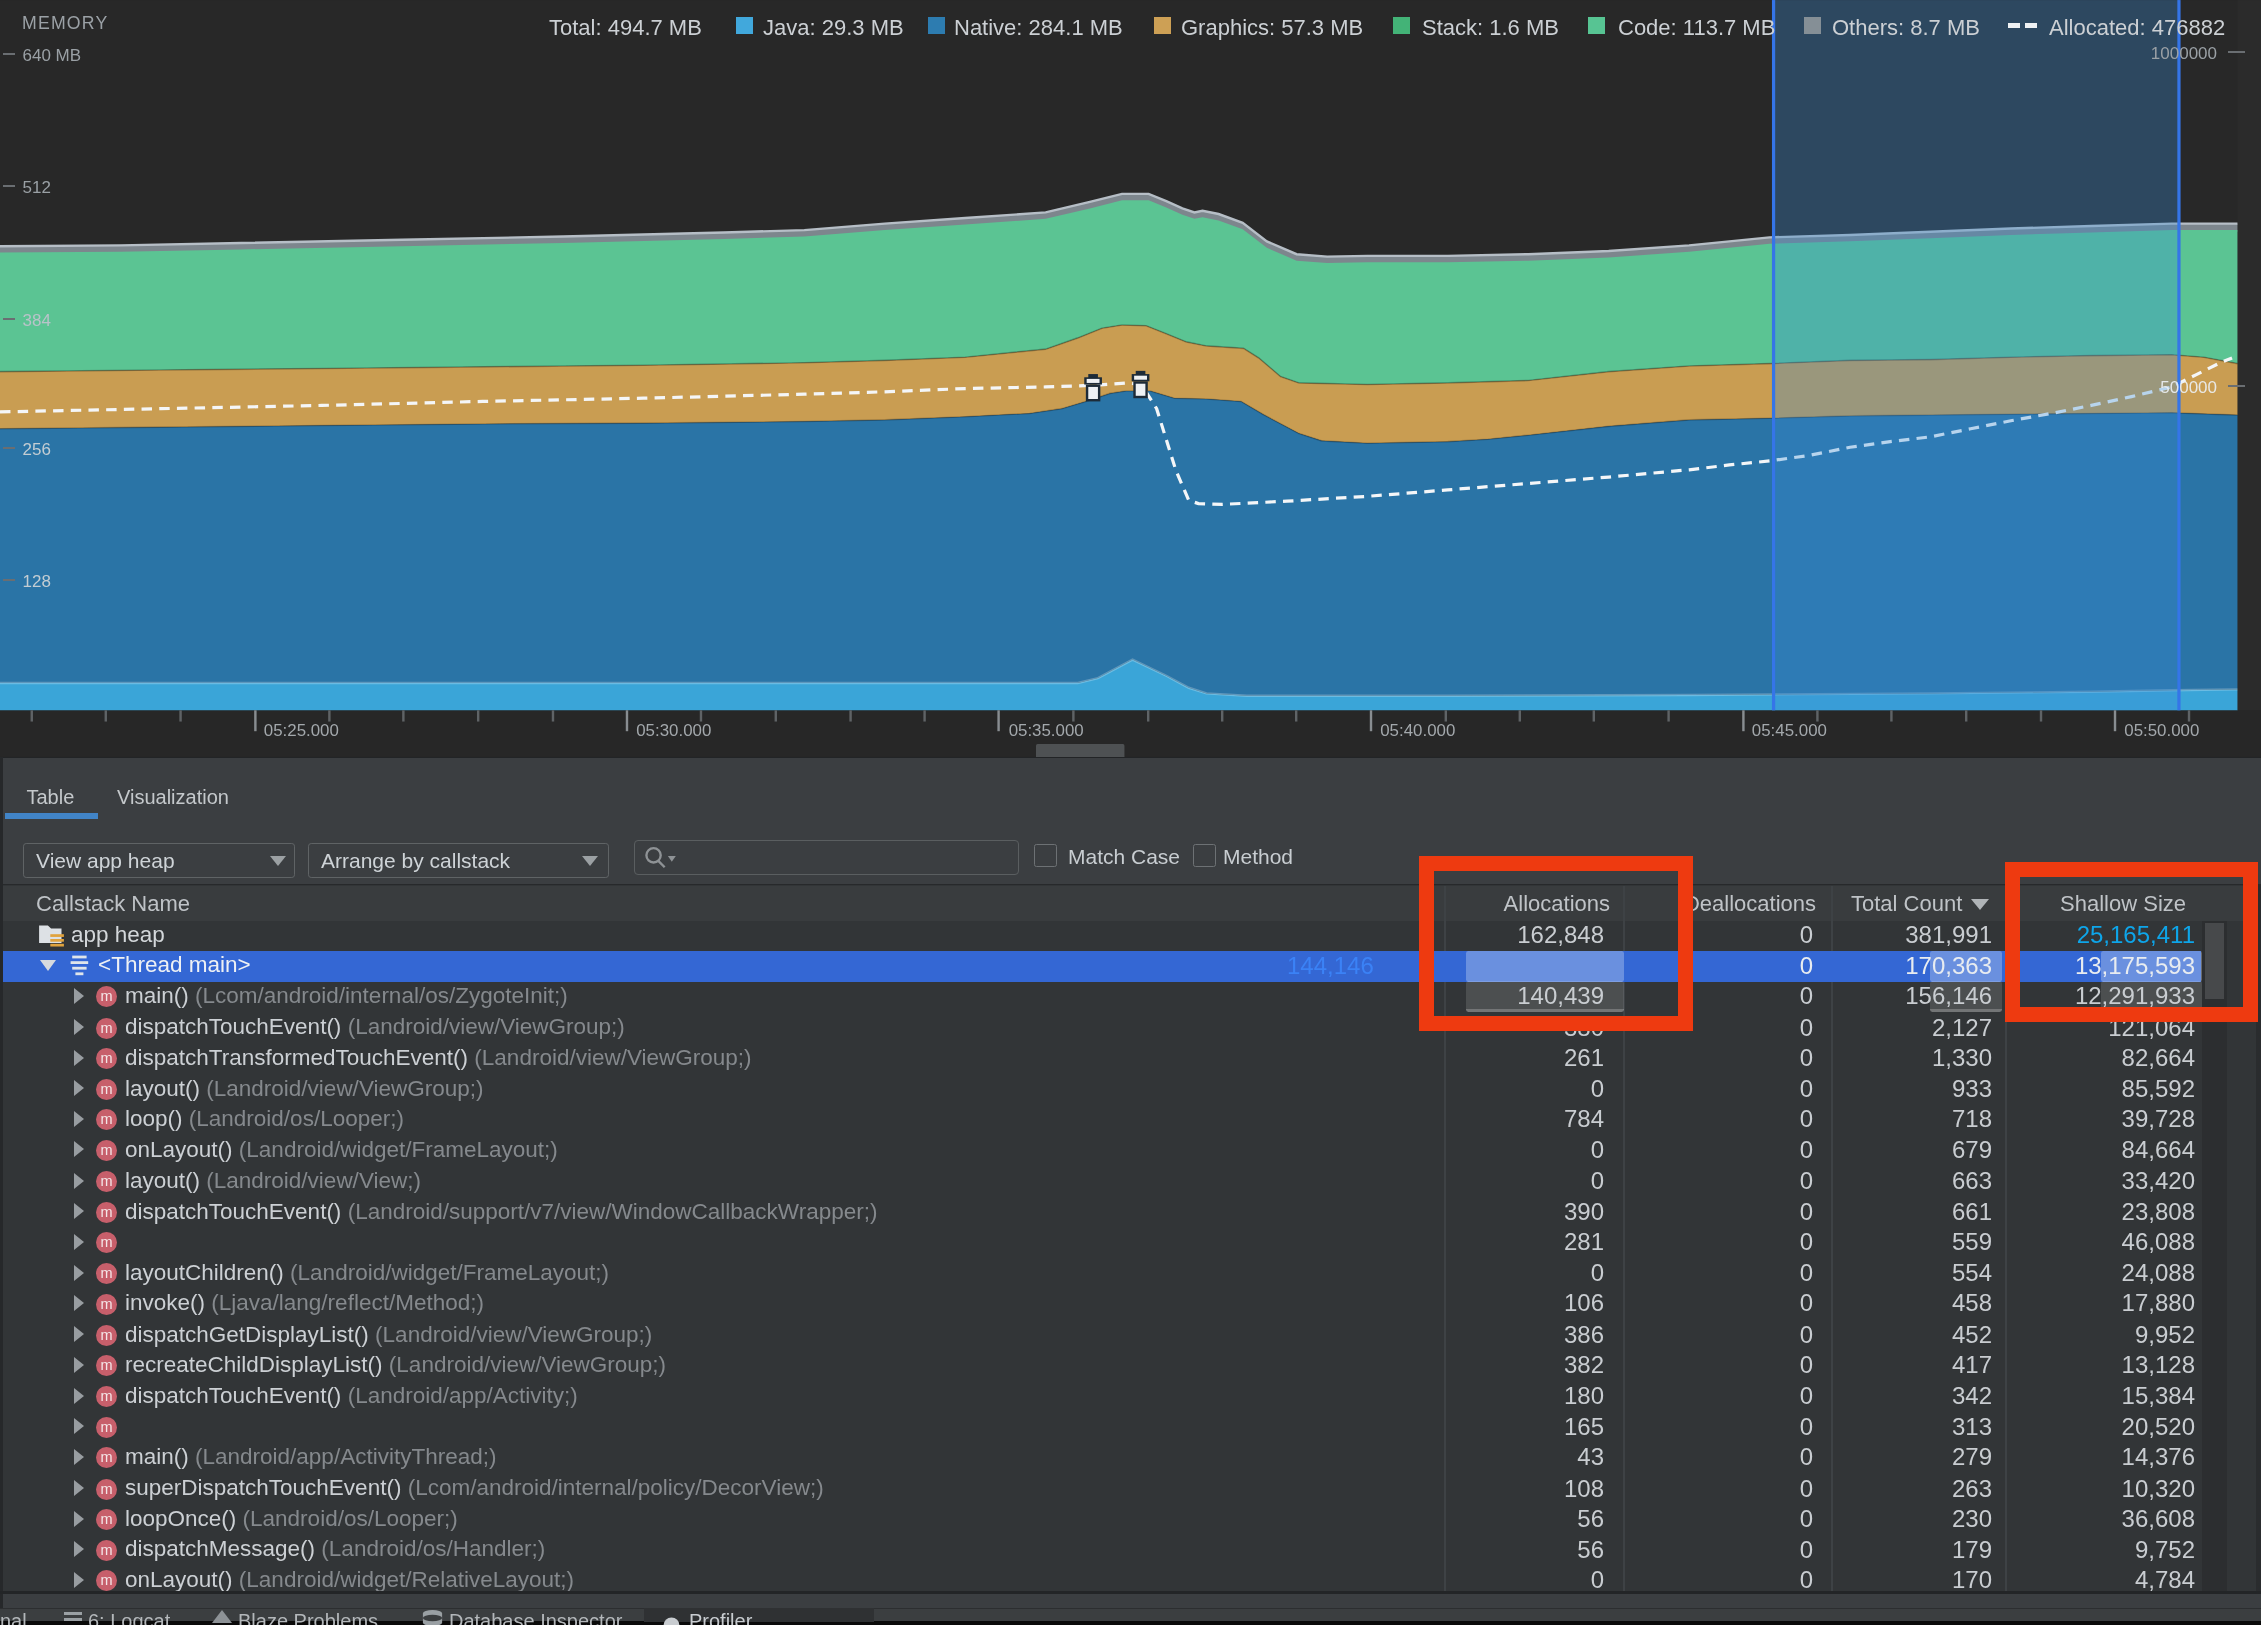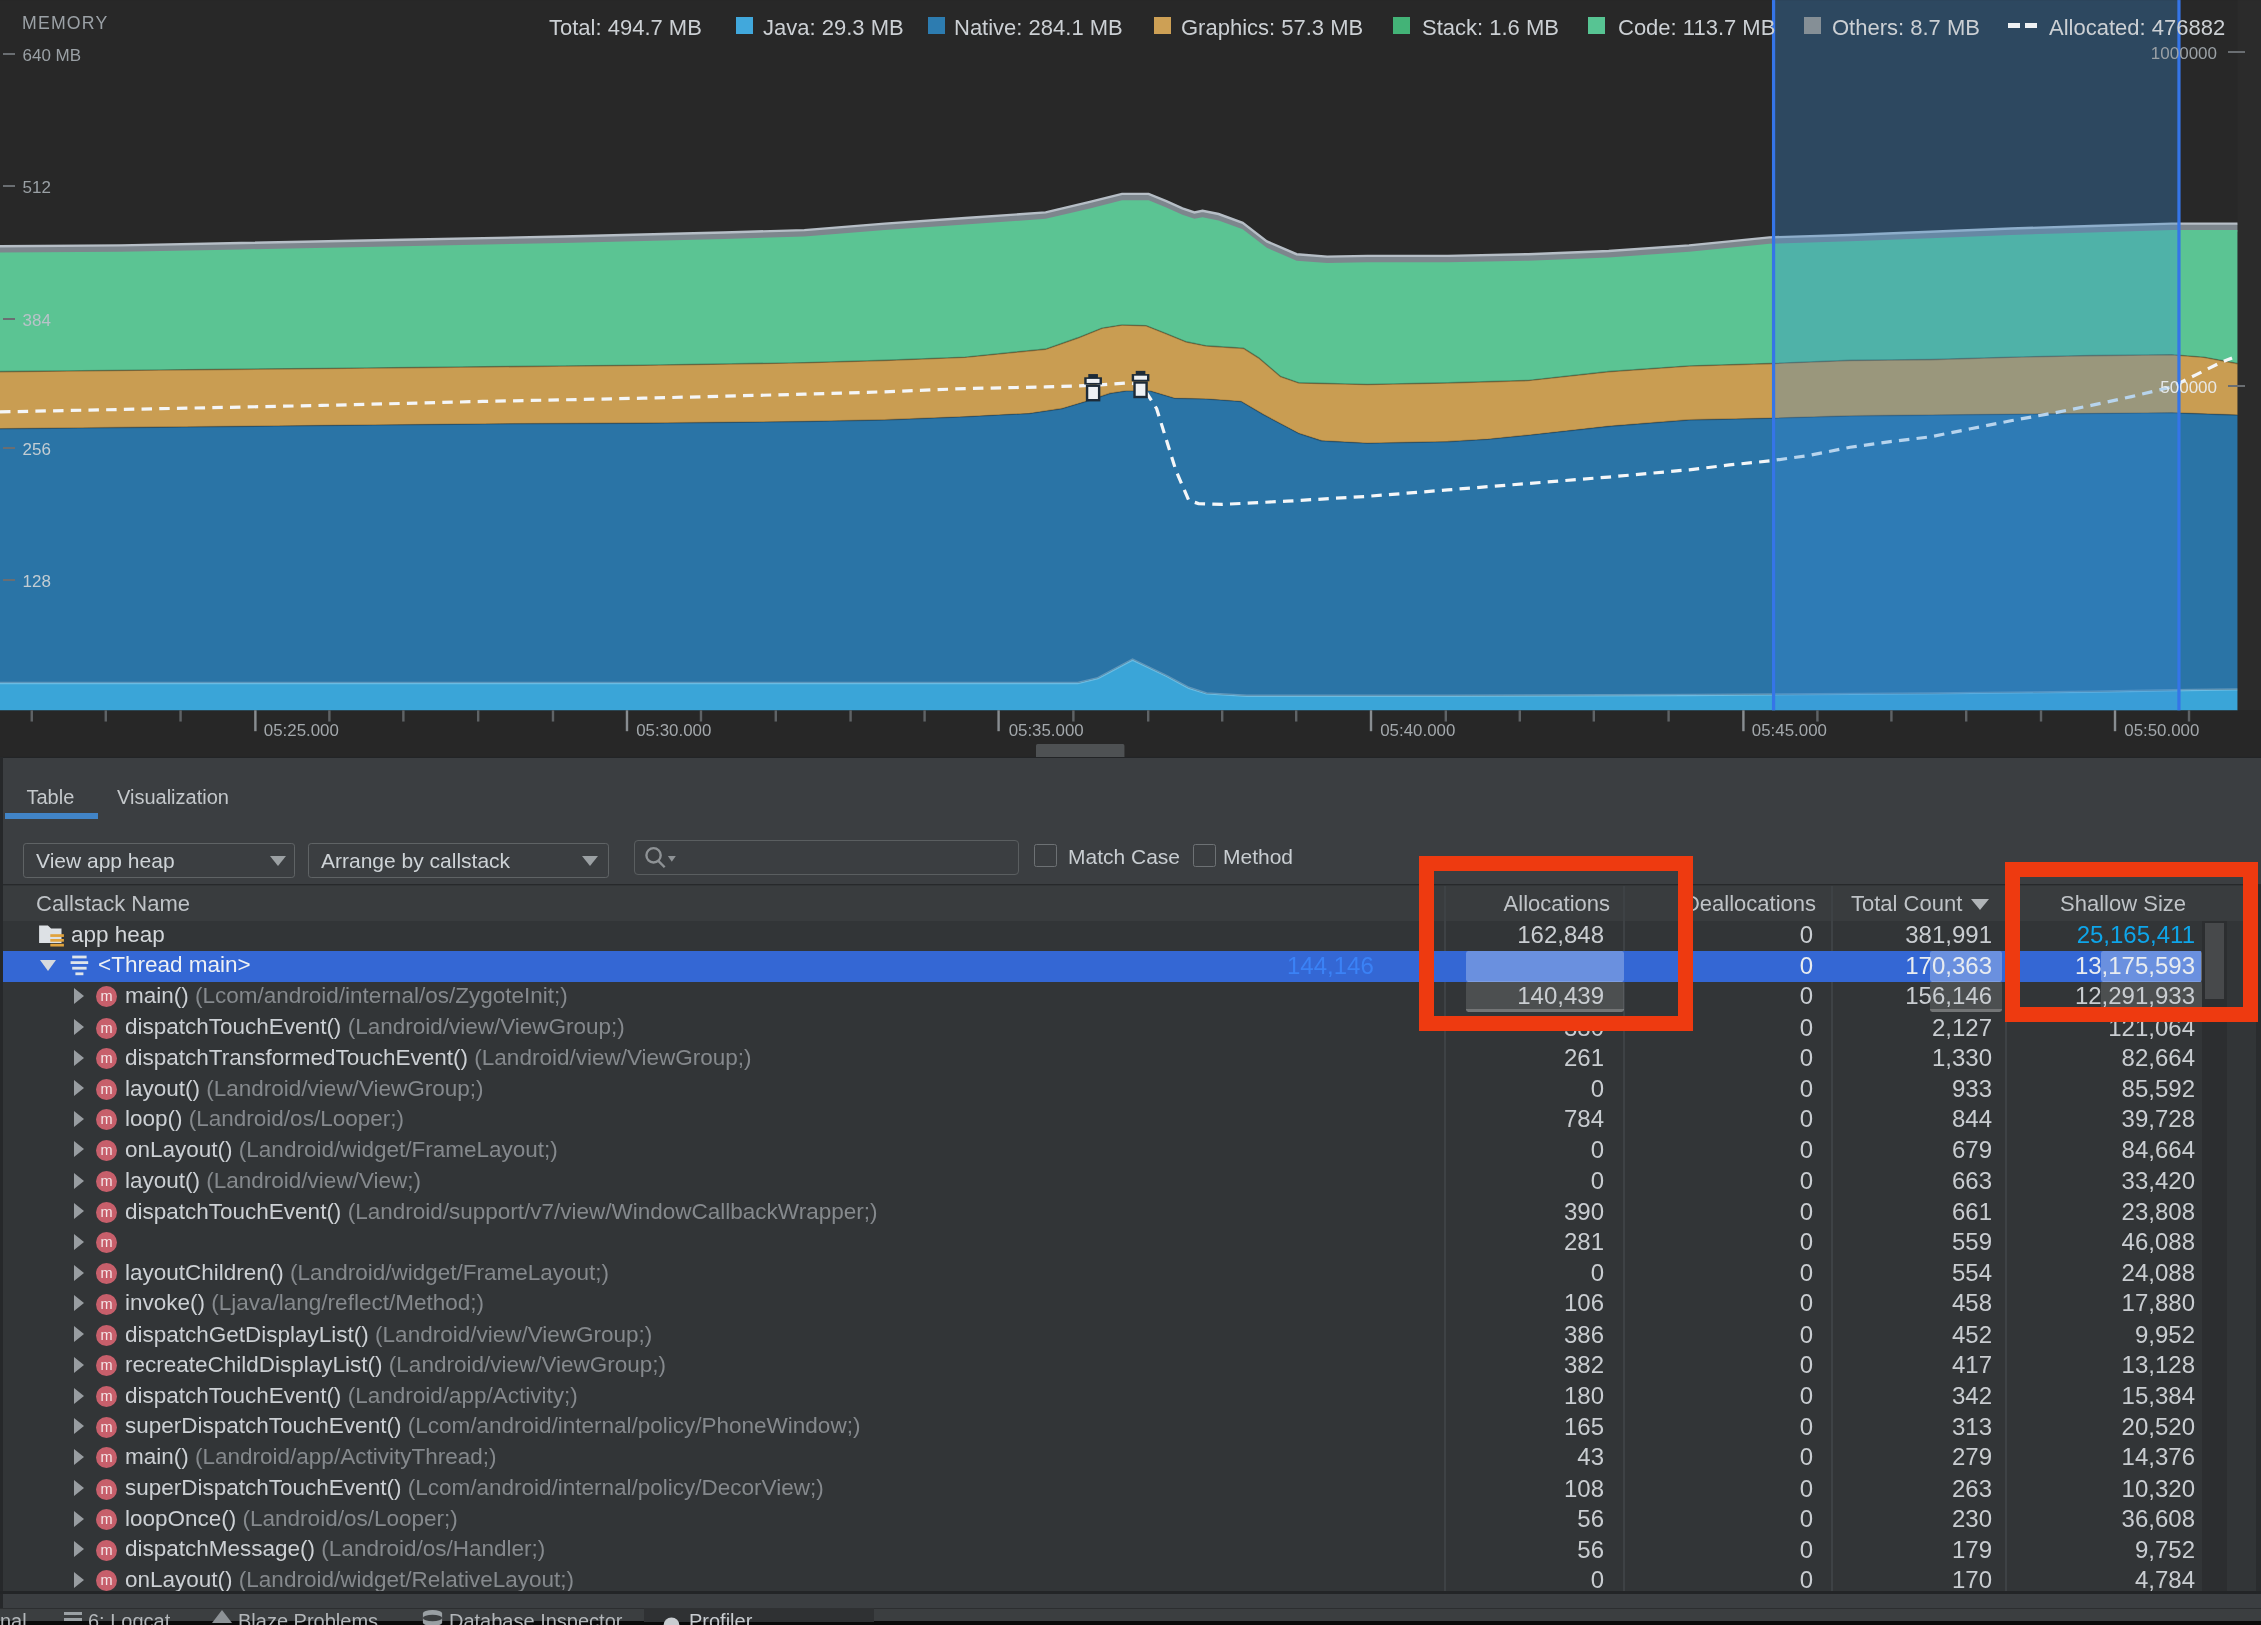--- a/index.html
+++ b/index.html
@@ -200,21 +200,21 @@
     <div style="position:absolute;left:125px;top:1076px;font-size:22.5px;white-space:nowrap"><span style="color:#ccd0d4">layout()</span> <span style="color:#85898d">(Landroid/view/ViewGroup;)</span></div>
     <div style="position:absolute;left:1287px;top:1075px;width:317px;text-align:right;font-size:24px;color:#c9cdd1">0</div>
     <div style="position:absolute;left:1657px;top:1075px;width:156px;text-align:right;font-size:24px;color:#c9cdd1">0</div>
     <div style="position:absolute;left:1834px;top:1075px;width:158px;text-align:right;font-size:24px;color:#c9cdd1">933</div>
     <div style="position:absolute;left:2011px;top:1075px;width:184px;text-align:right;font-size:24px;color:#c9cdd1">85,592</div>
     <div style="position:absolute;left:74px;top:1111px;width:0;height:0;border-top:8px solid transparent;border-bottom:8px solid transparent;border-left:10.5px solid #989da1"></div>
     <div style="position:absolute;left:96px;top:1109px;width:21px;height:21px;border-radius:50%;background:#c75f6b;color:#f4e6e8;font-size:14.5px;text-align:center;line-height:21px;font-family:'Liberation Sans',sans-serif">m</div>
     <div style="position:absolute;left:125px;top:1106px;font-size:22.5px;white-space:nowrap"><span style="color:#ccd0d4">loop()</span> <span style="color:#85898d">(Landroid/os/Looper;)</span></div>
     <div style="position:absolute;left:1287px;top:1105px;width:317px;text-align:right;font-size:24px;color:#c9cdd1">784</div>
     <div style="position:absolute;left:1657px;top:1105px;width:156px;text-align:right;font-size:24px;color:#c9cdd1">0</div>
-    <div style="position:absolute;left:1834px;top:1105px;width:158px;text-align:right;font-size:24px;color:#c9cdd1">844</div>
+    <div style="position:absolute;left:1834px;top:1105px;width:158px;text-align:right;font-size:24px;color:#c9cdd1">718</div>
     <div style="position:absolute;left:2011px;top:1105px;width:184px;text-align:right;font-size:24px;color:#c9cdd1">39,728</div>
     <div style="position:absolute;left:74px;top:1141px;width:0;height:0;border-top:8px solid transparent;border-bottom:8px solid transparent;border-left:10.5px solid #989da1"></div>
     <div style="position:absolute;left:96px;top:1140px;width:21px;height:21px;border-radius:50%;background:#c75f6b;color:#f4e6e8;font-size:14.5px;text-align:center;line-height:21px;font-family:'Liberation Sans',sans-serif">m</div>
     <div style="position:absolute;left:125px;top:1137px;font-size:22.5px;white-space:nowrap"><span style="color:#ccd0d4">onLayout()</span> <span style="color:#85898d">(Landroid/widget/FrameLayout;)</span></div>
     <div style="position:absolute;left:1287px;top:1136px;width:317px;text-align:right;font-size:24px;color:#c9cdd1">0</div>
     <div style="position:absolute;left:1657px;top:1136px;width:156px;text-align:right;font-size:24px;color:#c9cdd1">0</div>
     <div style="position:absolute;left:1834px;top:1136px;width:158px;text-align:right;font-size:24px;color:#c9cdd1">679</div>
     <div style="position:absolute;left:2011px;top:1136px;width:184px;text-align:right;font-size:24px;color:#c9cdd1">84,664</div>
     <div style="position:absolute;left:74px;top:1173px;width:0;height:0;border-top:8px solid transparent;border-bottom:8px solid transparent;border-left:10.5px solid #989da1"></div>
     <div style="position:absolute;left:96px;top:1171px;width:21px;height:21px;border-radius:50%;background:#c75f6b;color:#f4e6e8;font-size:14.5px;text-align:center;line-height:21px;font-family:'Liberation Sans',sans-serif">m</div>
@@ -266,21 +266,20 @@
     <div style="position:absolute;left:2011px;top:1351px;width:184px;text-align:right;font-size:24px;color:#c9cdd1">13,128</div>
     <div style="position:absolute;left:74px;top:1388px;width:0;height:0;border-top:8px solid transparent;border-bottom:8px solid transparent;border-left:10.5px solid #989da1"></div>
     <div style="position:absolute;left:96px;top:1386px;width:21px;height:21px;border-radius:50%;background:#c75f6b;color:#f4e6e8;font-size:14.5px;text-align:center;line-height:21px;font-family:'Liberation Sans',sans-serif">m</div>
     <div style="position:absolute;left:125px;top:1383px;font-size:22.5px;white-space:nowrap"><span style="color:#ccd0d4">dispatchTouchEvent()</span> <span style="color:#85898d">(Landroid/app/Activity;)</span></div>
     <div style="position:absolute;left:1287px;top:1382px;width:317px;text-align:right;font-size:24px;color:#c9cdd1">180</div>
     <div style="position:absolute;left:1657px;top:1382px;width:156px;text-align:right;font-size:24px;color:#c9cdd1">0</div>
     <div style="position:absolute;left:1834px;top:1382px;width:158px;text-align:right;font-size:24px;color:#c9cdd1">342</div>
     <div style="position:absolute;left:2011px;top:1382px;width:184px;text-align:right;font-size:24px;color:#c9cdd1">15,384</div>
     <div style="position:absolute;left:74px;top:1418px;width:0;height:0;border-top:8px solid transparent;border-bottom:8px solid transparent;border-left:10.5px solid #989da1"></div>
     <div style="position:absolute;left:96px;top:1417px;width:21px;height:21px;border-radius:50%;background:#c75f6b;color:#f4e6e8;font-size:14.5px;text-align:center;line-height:21px;font-family:'Liberation Sans',sans-serif">m</div>
-    <div style="position:absolute;left:125px;top:1413px;font-size:22.5px;white-space:nowrap"><span style="color:#ccd0d4">superDispatchTouchEvent()</span> <span style="color:#85898d">(Lcom/android/internal/policy/PhoneWindow;)</span></div>
     <div style="position:absolute;left:1287px;top:1413px;width:317px;text-align:right;font-size:24px;color:#c9cdd1">165</div>
     <div style="position:absolute;left:1657px;top:1413px;width:156px;text-align:right;font-size:24px;color:#c9cdd1">0</div>
     <div style="position:absolute;left:1834px;top:1413px;width:158px;text-align:right;font-size:24px;color:#c9cdd1">313</div>
     <div style="position:absolute;left:2011px;top:1413px;width:184px;text-align:right;font-size:24px;color:#c9cdd1">20,520</div>
     <div style="position:absolute;left:74px;top:1449px;width:0;height:0;border-top:8px solid transparent;border-bottom:8px solid transparent;border-left:10.5px solid #989da1"></div>
     <div style="position:absolute;left:96px;top:1447px;width:21px;height:21px;border-radius:50%;background:#c75f6b;color:#f4e6e8;font-size:14.5px;text-align:center;line-height:21px;font-family:'Liberation Sans',sans-serif">m</div>
     <div style="position:absolute;left:125px;top:1444px;font-size:22.5px;white-space:nowrap"><span style="color:#ccd0d4">main()</span> <span style="color:#85898d">(Landroid/app/ActivityThread;)</span></div>
     <div style="position:absolute;left:1287px;top:1443px;width:317px;text-align:right;font-size:24px;color:#c9cdd1">43</div>
     <div style="position:absolute;left:1657px;top:1443px;width:156px;text-align:right;font-size:24px;color:#c9cdd1">0</div>
     <div style="position:absolute;left:1834px;top:1443px;width:158px;text-align:right;font-size:24px;color:#c9cdd1">279</div>

